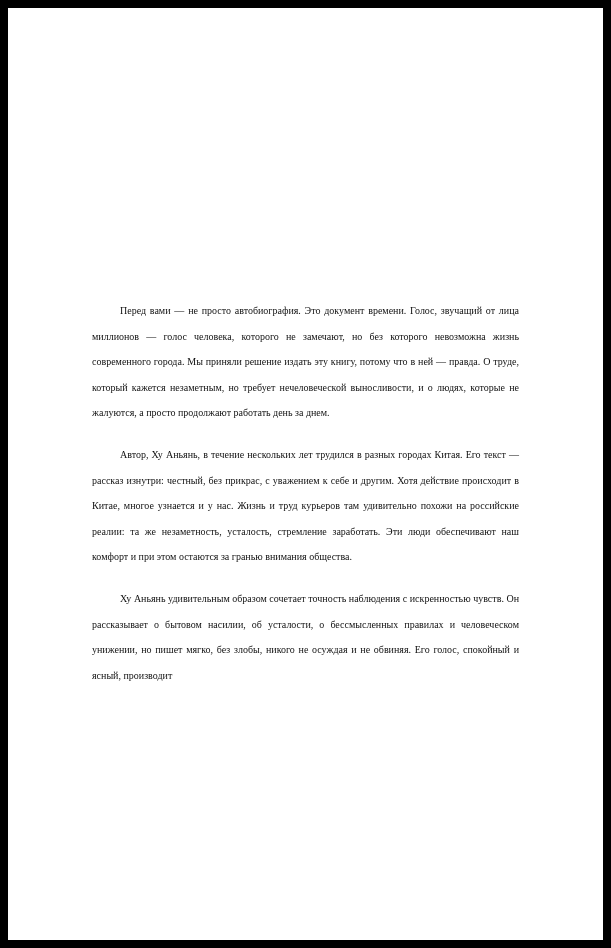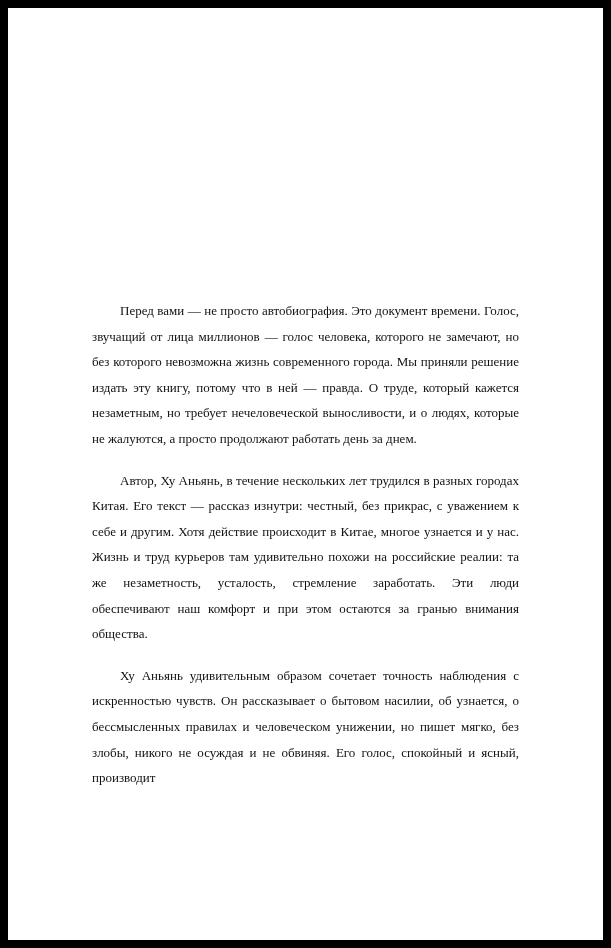--- a/index.html
+++ b/index.html
@@ -22,35 +22,35 @@
     overflow: hidden;
   }
   .text-block {
     position: absolute;
     left: 84px;
     top: 290px;
     width: 427px;
   }
   .para {
     margin: 0;
-    font-size: 13px;
+    font-size: 10px;
     line-height: 25.6px;
     color: #111111;
     text-align: justify;
     text-justify: inter-word;
     text-indent: 28px;
     hyphens: manual;
     -webkit-hyphens: manual;
   }
   .para + .para {
     margin-top: 16px;
   }
 </style>
 </head>
 <body>
 
 <div class="page">
   <div class="text-block">
     <p class="para">Перед вами — не просто автобиография. Это до­кумент времени. Голос, звучащий от лица миллио­нов — голос человека, которого не замечают, но без которого невозможна жизнь современного города. Мы приняли решение издать эту книгу, потому что в ней — правда. О труде, который кажется неза­метным, но требует нечеловеческой выносливости, и о людях, которые не жалуются, а просто продолжа­ют работать день за днем.</p>
     <p class="para">Автор, Ху Аньянь, в течение нескольких лет тру­дился в разных городах Китая. Его текст — рассказ изнутри: честный, без прикрас, с уважением к себе и другим. Хотя действие происходит в Китае, многое узнается и у нас. Жизнь и труд курьеров там удиви­тельно похожи на российские реалии: та же незамет­ность, усталость, стремление заработать. Эти люди обеспечивают наш комфорт и при этом остаются за гранью внимания общества.</p>
-    <p class="para">Ху Аньянь удивительным образом сочетает точ­ность наблюдения с искренностью чувств. Он рас­сказывает о бытовом насилии, об узнается, о бес­смысленных правилах и человеческом унижении, но пишет мягко, без злобы, никого не осуждая и не обвиняя. Его голос, спокойный и ясный, производит</p>
+    <p class="para">Ху Аньянь удивительным образом сочетает точ­ность наблюдения с искренностью чувств. Он рас­сказывает о бытовом насилии, об усталости, о бес­смысленных правилах и человеческом унижении, но пишет мягко, без злобы, никого не осуждая и не обвиняя. Его голос, спокойный и ясный, производит</p>
   </div>
 </div>
 
 </body></html>

